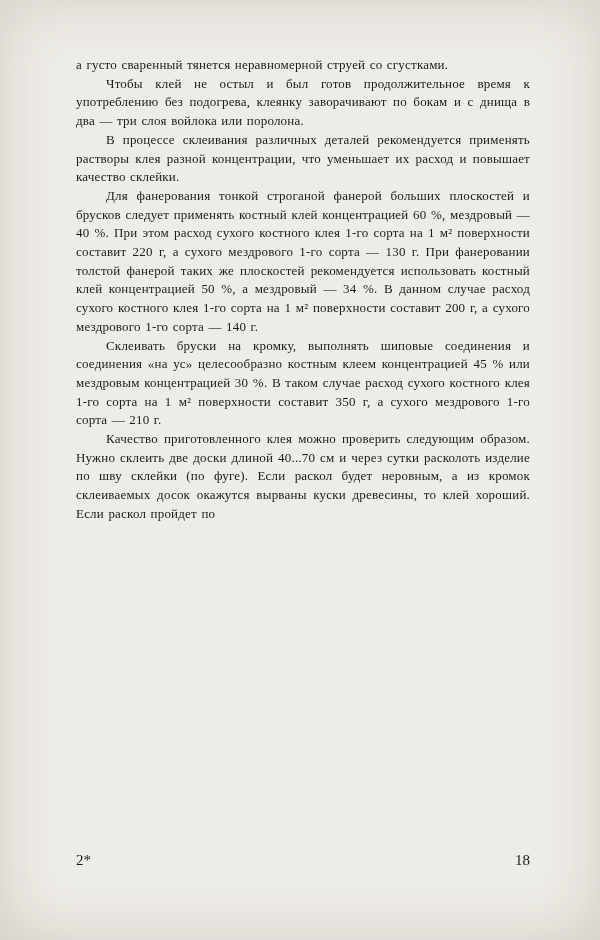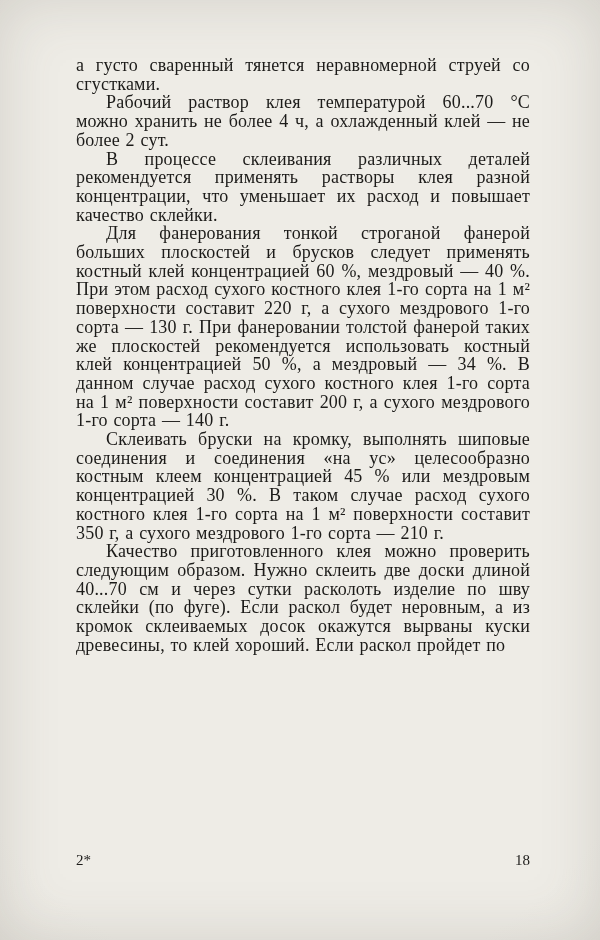--- a/index.html
+++ b/index.html
@@ -21,21 +21,21 @@
       radial-gradient(ellipse 130% 110% at 50% 45%, #eeece6 55%, #e2dfd8 85%, #d6d2c9 100%);
     box-shadow: inset 0 0 60px rgba(90,85,70,0.18);
     box-sizing: border-box;
   }
   .text-block {
     position: absolute;
     left: 76px;
     top: 56px;
     width: 454px;
     color: #1c1b19;
-    font-size: 18px;
+    font-size: 13px;
     line-height: 18.7px;
     text-align: justify;
     text-justify: inter-word;
     letter-spacing: 0.2px;
   }
   .text-block p {
     margin: 0;
     text-indent: 30px;
     word-spacing: 1px;
   }
@@ -52,21 +52,21 @@
     color: #1c1b19;
     font-size: 15px;
   }
 </style>
 </head>
 <body>
 
 <div class="page">
   <div class="text-block">
     <p class="no-indent">а густо сваренный тянется неравномерной струей со сгустками.</p>
-    <p>Рабочий раствор клея температурой 60...70 °С можно хранить не более 4 ч, а охлажденный клей — не более 2 сут.</p>
+    <p>Чтобы клей не остыл и был готов продолжительное время к употреблению без подогрева, клеянку заворачивают по бокам и с днища в два — три слоя войлока или поролона.</p>
     <p>В процессе склеивания различных деталей рекомендуется применять растворы клея разной концентрации, что уменьшает их расход и повышает качество склейки.</p>
     <p>Для фанерования тонкой строганой фанерой больших плоскостей и брусков следует применять костный клей концентрацией 60 %, мездровый — 40 %. При этом расход сухого костного клея 1-го сорта на 1 м² поверхности составит 220 г, а сухого мездрового 1-го сорта — 130 г. При фанеровании толстой фанерой таких же плоскостей рекомендуется использовать костный клей концентрацией 50 %, а мездровый — 34 %. В данном случае расход сухого костного клея 1-го сорта на 1 м² поверхности составит 200 г, а сухого мездрового 1-го сорта — 140 г.</p>
     <p>Склеивать бруски на кромку, выполнять шиповые соединения и соединения «на ус» целесообразно костным клеем концентрацией 45 % или мездровым концентрацией 30 %. В таком случае расход сухого костного клея 1-го сорта на 1 м² поверхности составит 350 г, а сухого мездрового 1-го сорта — 210 г.</p>
     <p>Качество приготовленного клея можно проверить следующим образом. Нужно склеить две доски длиной 40...70 см и через сутки расколоть изделие по шву склейки (по фуге). Если раскол будет неровным, а из кромок склеиваемых досок окажутся вырваны куски древесины, то клей хороший. Если раскол пройдет по</p>
   </div>
   <div class="footer">
     <span>2*</span>
     <span>18</span>
   </div>
 </div>

